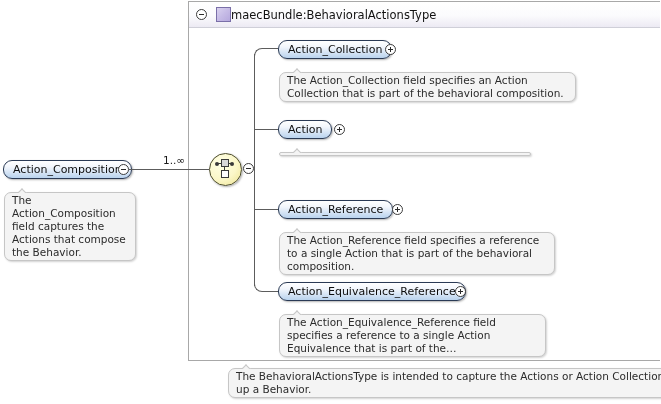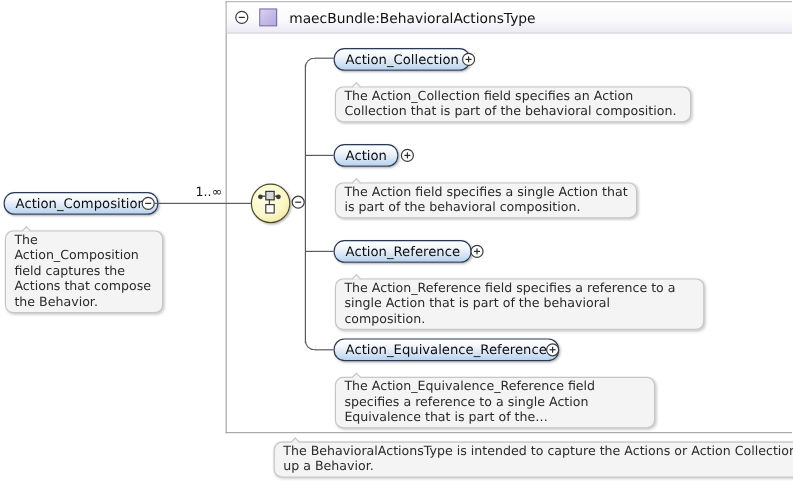--- a/index.html
+++ b/index.html
@@ -259,21 +259,20 @@
   }
   #type-swatch {
     width: 15px; height: 15px;
     margin-left: 9px;
     box-sizing: border-box;
     border: 1px solid #7a6fa8;
     background: linear-gradient(135deg, #d9d2ef 0%, #c6bbe6 50%, #b5a8dd 100%);
     flex: 0 0 auto;
   }
   #container-title {
-    margin-left: 10px;
     font-size: 11.5px;
     color: #111111;
     white-space: nowrap;
   }
 
   
   #footer-anno {
     left: 192px; top: 368px; width: 507px; margin-left: 36px;
   }
 </style>
@@ -327,28 +326,27 @@
   <span class="tail"></span>
   <span>The Action_Collection field specifies an Action Collection that is part of the behavioral composition.</span>
 </div>
 
 <div class="node" style="left:278px; top:120px;justify-content:flex-end;">
   <span>Action</span>
 </div>
 <span class="ctrl plus" style="left:334px; top:124px;"></span>
 <div class="anno" style="left:279px; top:152px; width:252px;">
   <span class="tail"></span>
-  <span>The Action field specifies a single Action that is part of the behavioral composition.</span>
 </div>
 
 <div class="node" style="left:278px; top:200px;">
   <span>Action_Reference</span>
 </div>
 <span class="ctrl plus" style="left:392px; top:204px;"></span>
-<div class="anno" style="left:279px; top:232px; width:308px;">
+<div class="anno" style="left:279px; top:232px; width:276px;">
   <span class="tail"></span>
   <span>The Action_Reference field specifies a reference to a single Action that is part of the behavioral composition.</span>
 </div>
 
 <div class="node" style="left:278px; top:282px;">
   <span>Action_Equivalence_Reference</span>
 </div>
 <span class="ctrl plus" style="left:455px; top:286px;"></span>
 <div class="anno" style="left:279px; top:314px; width:267px;">
   <span class="tail"></span>

